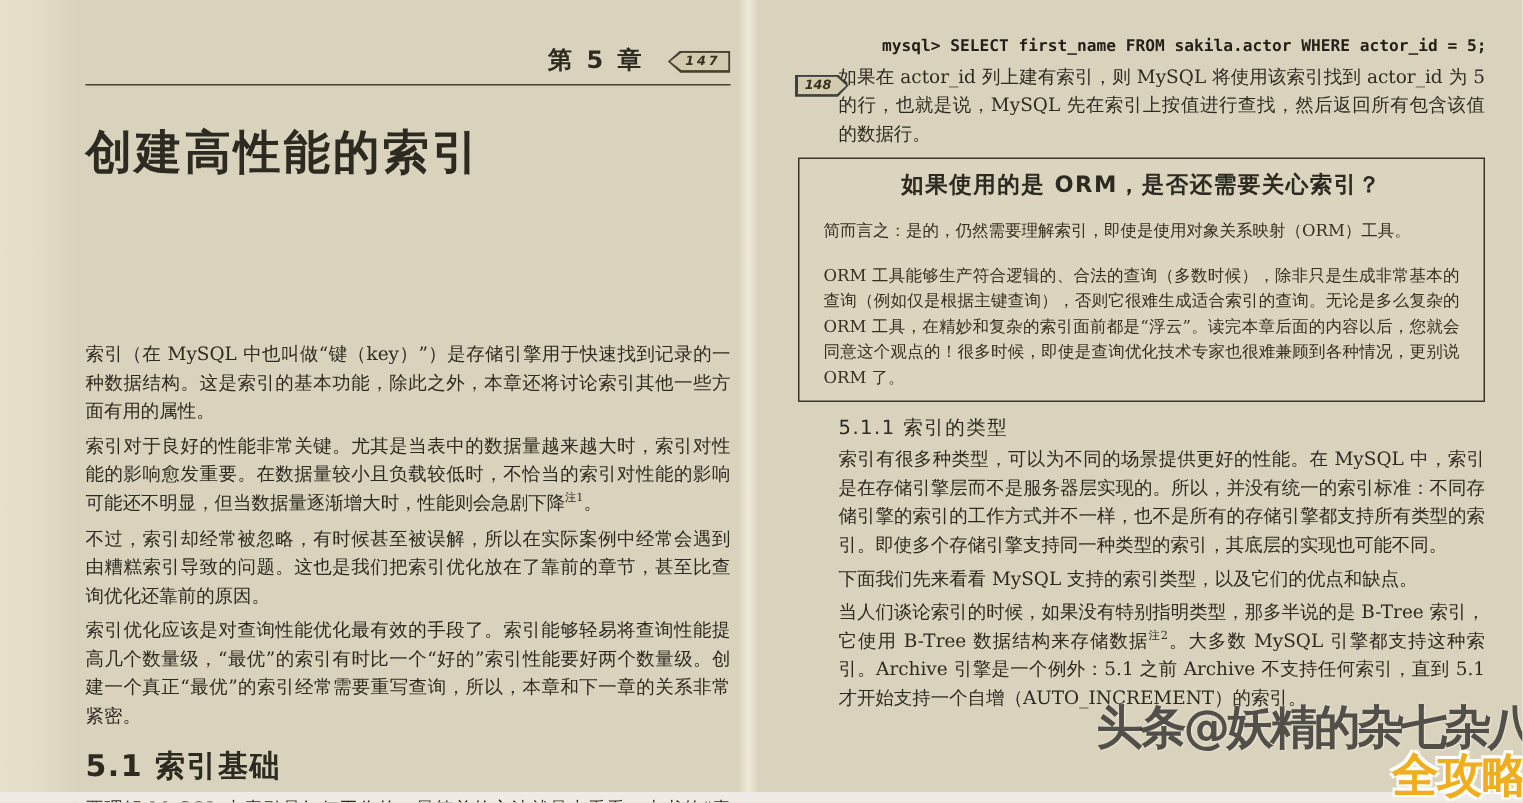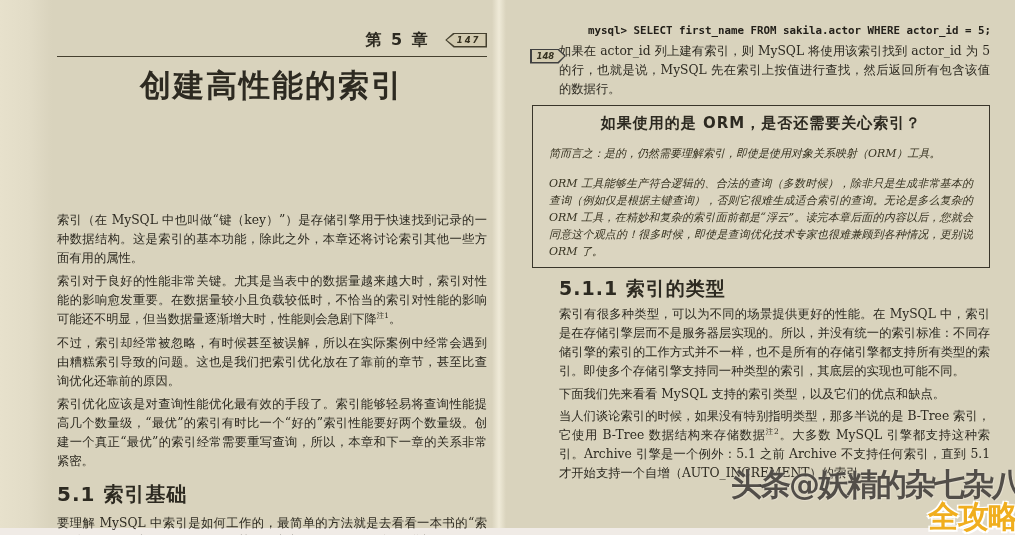--- a/index.html
+++ b/index.html
@@ -18,22 +18,22 @@
   }
   .edge-bottom {
     position:absolute; left:0; right:0; bottom:0; height:7px; background:#f0ebe6;
   }
 
   
   .leftpage { position:absolute; left:57px; top:28px; width:430px; }
   .chap-row { text-align:right; font-size:16px; font-weight:bold;
               font-family:"DejaVu Sans", sans-serif; letter-spacing:2px; }
   .rule { border:none; border-top:1.6px solid #45402f; margin:5px 0 0 0; }
-  .chap-title { text-align:center; font-size:31px; font-weight:900; letter-spacing:2px;
-                font-family:"DejaVu Sans", sans-serif; margin-top:8px; }
+  .chap-title { text-align:left; font-size:31px; font-weight:900; letter-spacing:2px;
+                font-family:"DejaVu Sans", sans-serif; margin-top:24px; }
 
   .body-block { margin-top:104px; }
   .para {
     font-size:12.3px; line-height:1.53; text-align:justify; margin:0 0 5px 0;
   }
   sup.fn { font-size:7.5px; vertical-align:super;margin-top:11px; }
 
   .h-sec {
     font-family:"DejaVu Sans", sans-serif; font-weight:900;
     font-size:20px; margin:10px 0 6px 0; letter-spacing:1px;
@@ -64,25 +64,25 @@
 
   .orm-box {
     margin:7px 0 0 10px; border:1.6px solid #39352a; background:rgba(224,218,198,.35);
     padding:6px 16px 7px 16px;
   }
   .orm-title {
     text-align:center; font-family:"DejaVu Sans", sans-serif; font-weight:900;
     font-size:15px; letter-spacing:1px; margin:2px 0 4px 0;
   }
   .orm-para {
-    font-style:italic; font-size:11px; line-height:1.56; text-align:justify;
+    font-size:11px; line-height:1.56; text-align:justify;
     margin:12px 0 4px 0; color:#35311f;
   }
   .h-sub {
-    font-family:"DejaVu Sans", sans-serif; font-weight:700; font-size:19px;
+    font-family:"DejaVu Sans", sans-serif; font-weight:400; font-size:13px;
     margin:8px 0 3px 37px; letter-spacing:1px;
   }
   .h-btree {
     font-family:"DejaVu Sans", sans-serif; font-weight:900; font-size:14px;
     margin:7px 0 3px 37px;
   }
   .rp.tight { margin-bottom:4px; }
 
   
   .wm-main {

